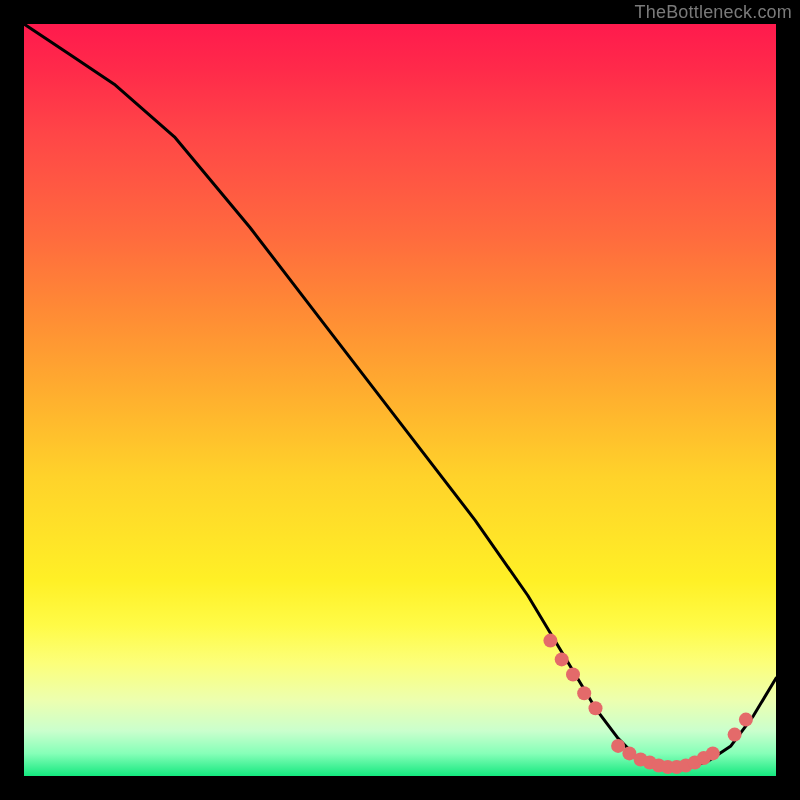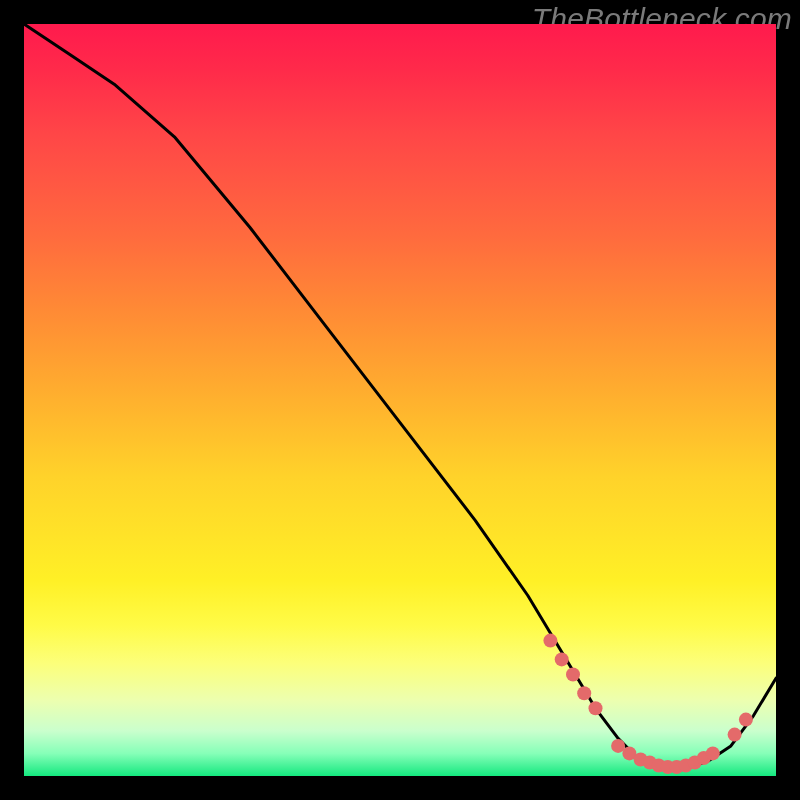--- a/index.html
+++ b/index.html
@@ -48,24 +48,23 @@
     top: 0;
     width: 752px;
     height: 752px;
     overflow: visible;
   }
   .watermark {
     position: absolute;
     top: 2px;
     right: 8px;
     color: #7a7a7a;
-    font-size: 30px;
+    font-size: 18px;
     letter-spacing: 0.2px;
     user-select: none;
-    font-style: italic;
   }
 </style>
 </head>
 <body>
 
 <div class="outer">
   <div class="watermark">TheBottleneck.com</div>
   <div class="plot">
     <svg class="curve" viewBox="0 0 752 752" preserveAspectRatio="none">
       <g id="line-group">

